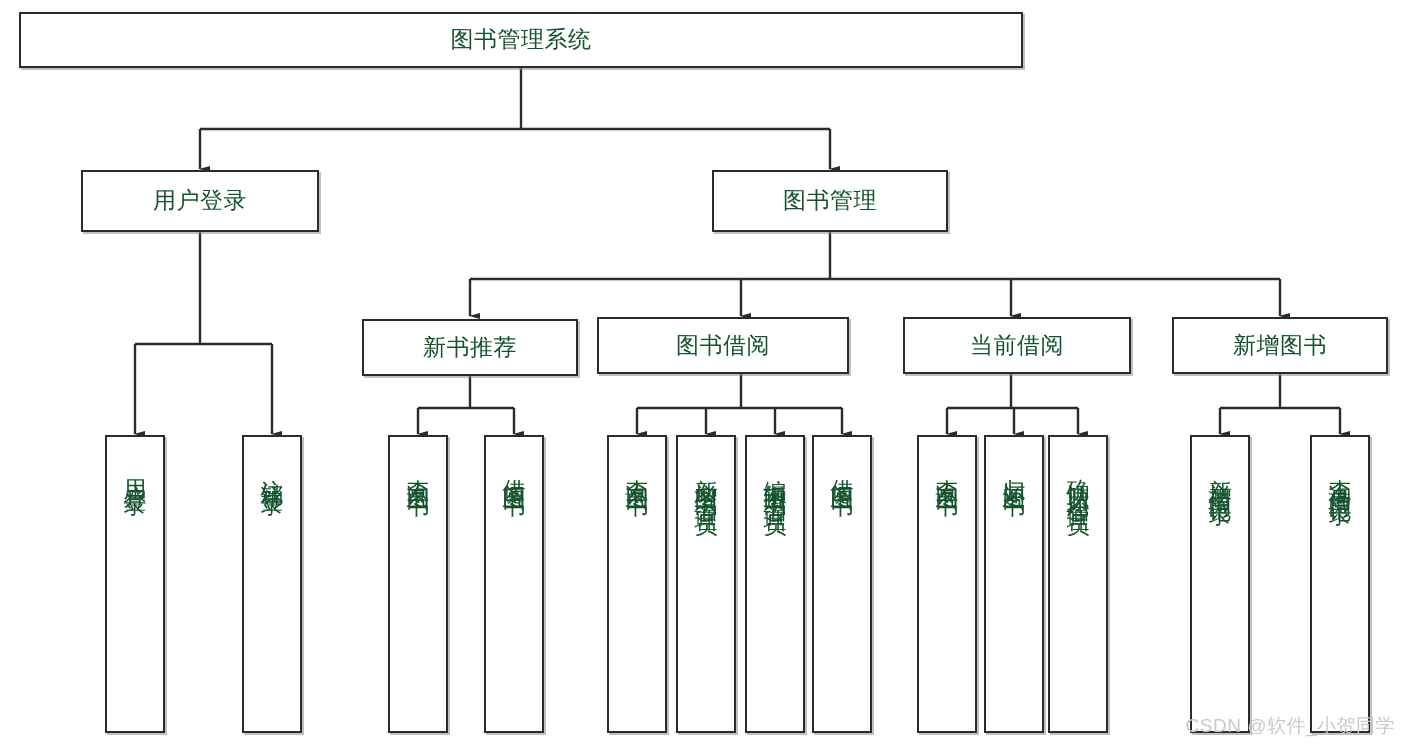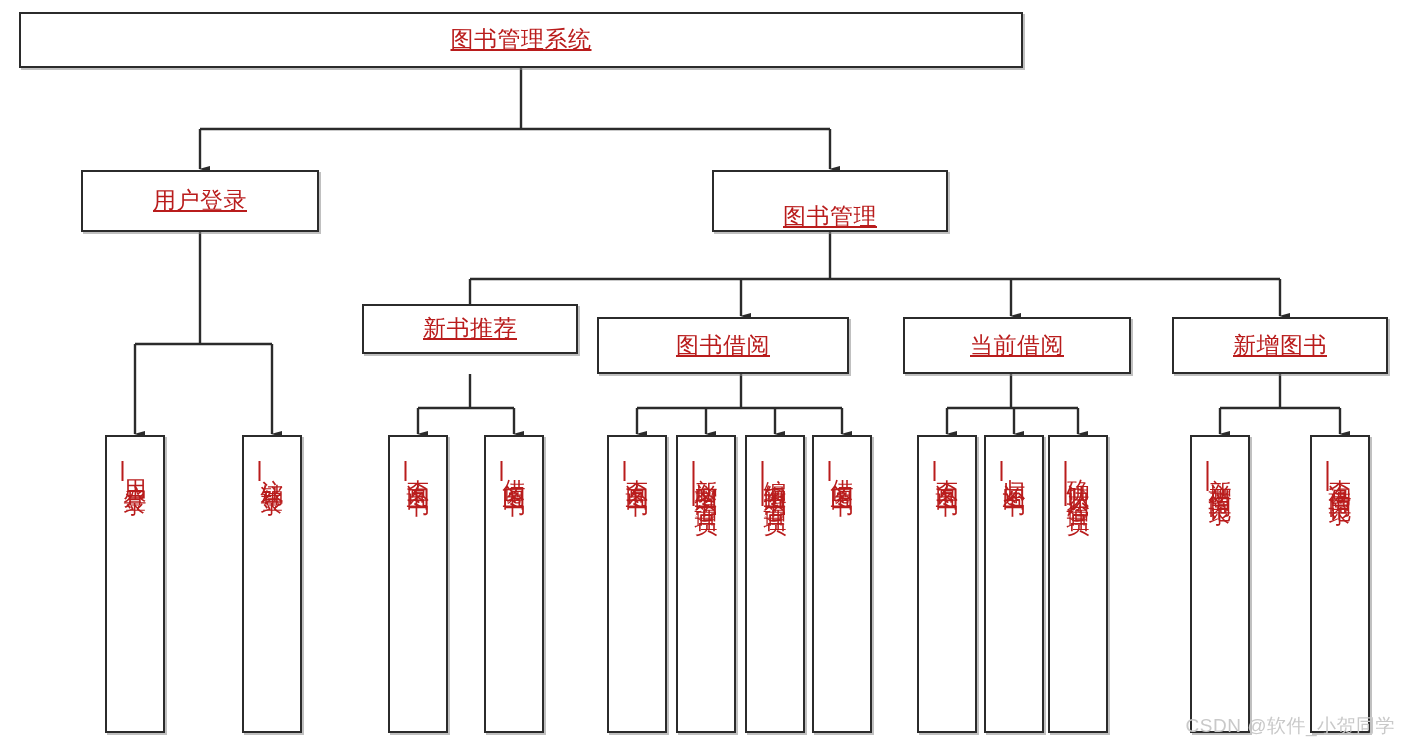--- a/index.html
+++ b/index.html
@@ -29,25 +29,24 @@
     position: absolute;
     box-sizing: border-box;
     background: #ffffff;
     border: 2px solid #2b2b2b;
     box-shadow: 2px 2px 0 0 rgba(140,140,140,0.55);
     display: flex;
     align-items: center;
     justify-content: center;
   }
   .node .label {
-    color: #b91c1c;
+    color: #14532d;
     line-height: 1.18;
     text-align: center;
     white-space: pre-line;
-    text-decoration: underline;
   }
   .node.horiz .label {
     font-size: 23px;
     letter-spacing: 0.5px;
   }
   .node.vert {
     align-items: flex-start;
     justify-content: center;
     padding-top: 24px;
   }
@@ -116,24 +115,24 @@
         <path d="M1340,408 L1340,434" marker-end="url(#arrow)"></path>
       </g>
   </svg>
   <div id="node-layer">
       <div class="node horiz" style="left: 19px; top: 12px; width: 1004px; height: 56px;">
         <span class="label">图书管理系统</span>
       </div>
       <div class="node horiz" style="left: 81px; top: 170px; width: 238px; height: 62px;">
         <span class="label">用户登录</span>
       </div>
-      <div class="node horiz" style="left: 712px; top: 170px; width: 236px; height: 62px; align-items: flex-end;">
+      <div class="node horiz" style="left: 712px; top: 170px; width: 236px; height: 62px;">
         <span class="label">图书管理</span>
       </div>
-      <div class="node horiz" style="left: 362px; top: 304px; width: 216px; height: 50px;">
+      <div class="node horiz" style="left: 362px; top: 319px; width: 216px; height: 57px;">
         <span class="label">新书推荐</span>
       </div>
       <div class="node horiz" style="left: 597px; top: 317px; width: 252px; height: 57px;">
         <span class="label">图书借阅</span>
       </div>
       <div class="node horiz" style="left: 903px; top: 317px; width: 228px; height: 57px;">
         <span class="label">当前借阅</span>
       </div>
       <div class="node horiz" style="left: 1172px; top: 317px; width: 216px; height: 57px;">
         <span class="label">新增图书</span>

